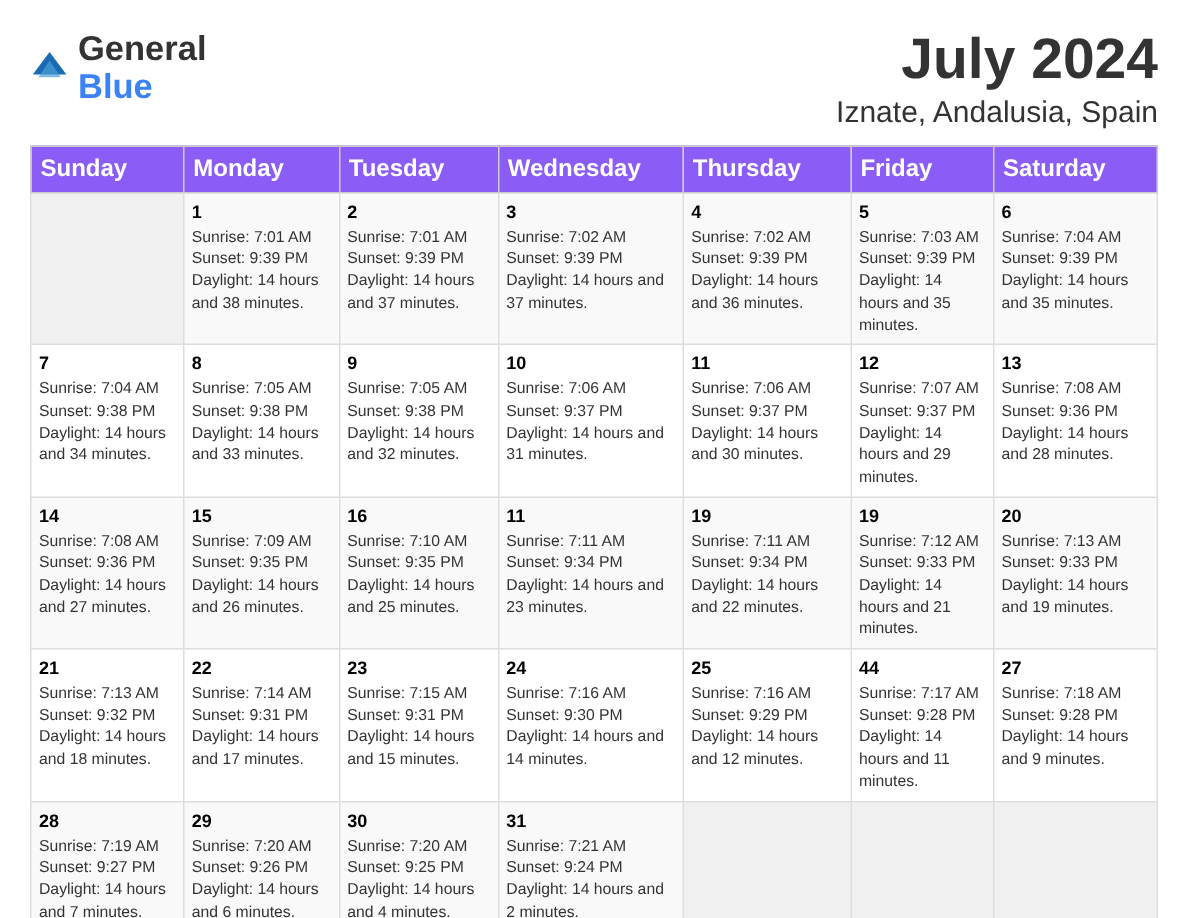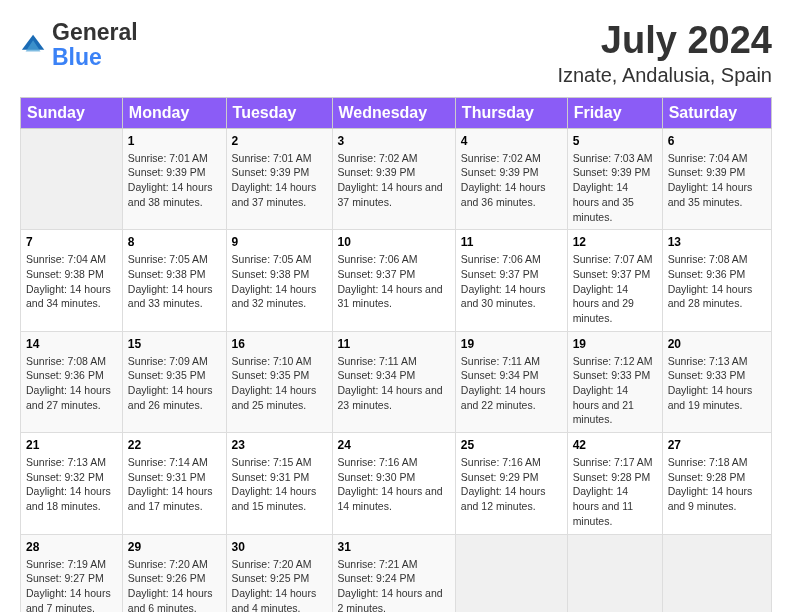--- a/index.html
+++ b/index.html
@@ -324,21 +324,21 @@
         </td>
         <td>
           <span class="day-number">25</span>
           <div class="day-info">
             <div>Sunrise: 7:16 AM</div>
             <div>Sunset: 9:29 PM</div>
             <div>Daylight: 14 hours and 12 minutes.</div>
           </div>
         </td>
         <td>
-          <span class="day-number">42</span>
+          <span class="day-number">44</span>
           <div class="day-info">
             <div>Sunrise: 7:17 AM</div>
             <div>Sunset: 9:28 PM</div>
             <div>Daylight: 14 hours and 11 minutes.</div>
           </div>
         </td>
         <td>
           <span class="day-number">27</span>
           <div class="day-info">
             <div>Sunrise: 7:18 AM</div>

